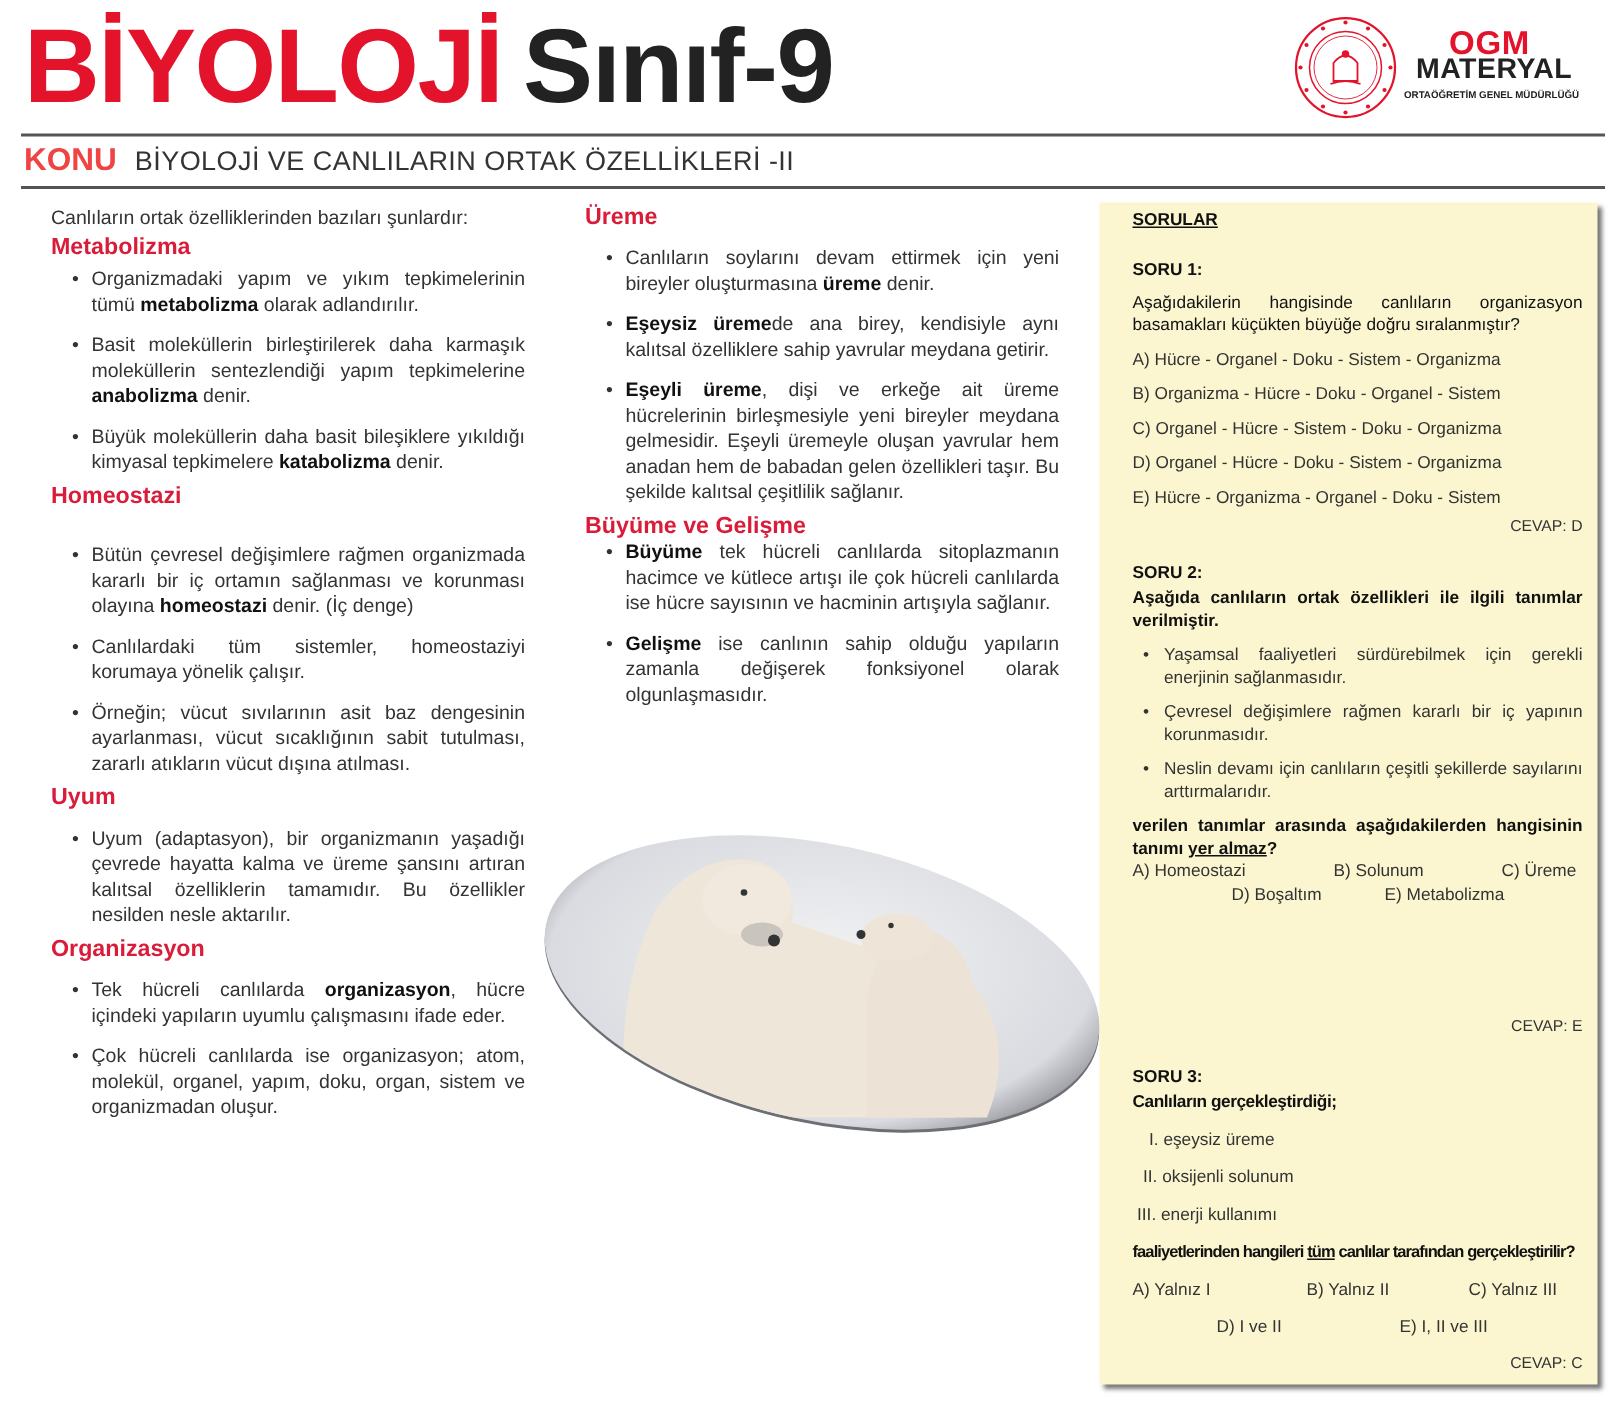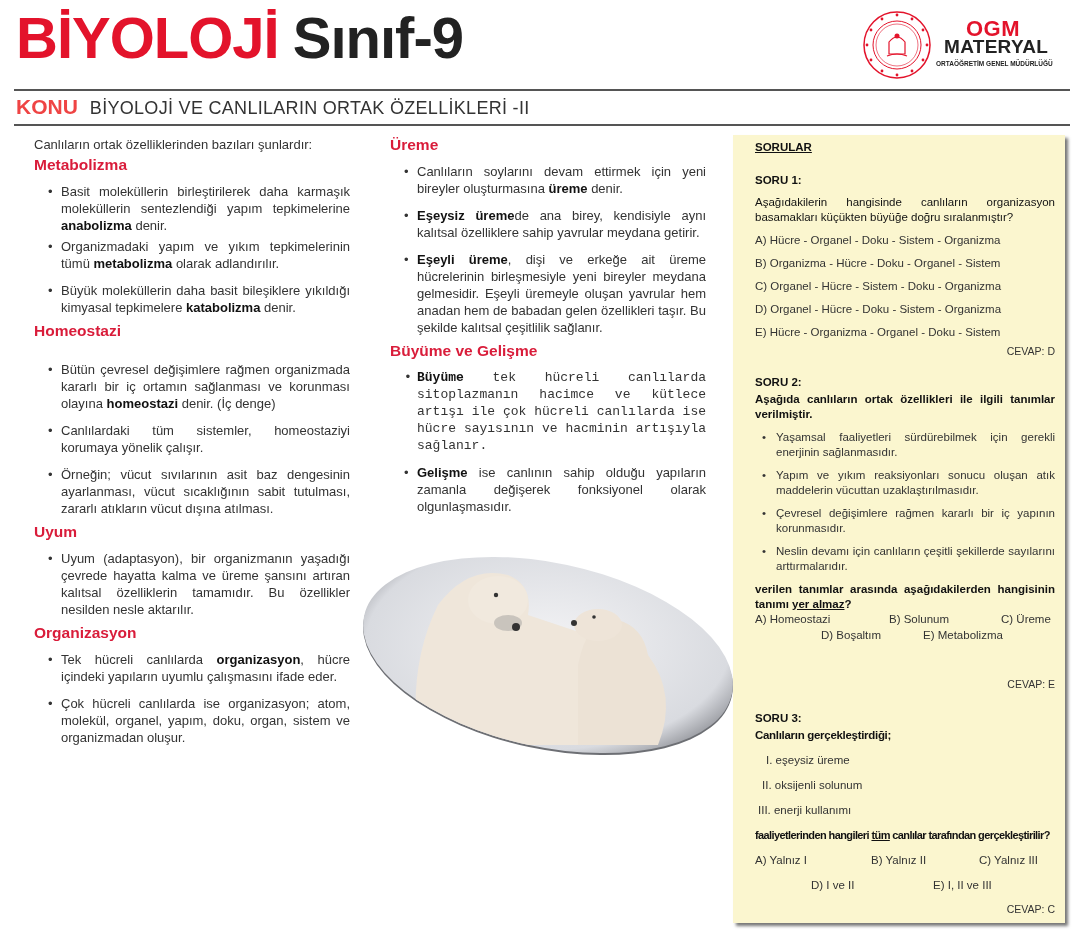--- a/index.html
+++ b/index.html
@@ -1,17 +1,17 @@
 <!DOCTYPE html>
 <html><head>
 <meta charset="utf-8">
 <style>
   html,body{margin:0;padding:0;background:#fff;}
   body{width:1080px;height:936px;position:relative;overflow:hidden;font-family:"Liberation Sans",sans-serif;color:#222;}
-  .title{position:absolute;left:16px;top:4px;font-family:"Liberation Sans",sans-serif;font-weight:bold;font-size:58px;letter-spacing:-1px;white-space:nowrap;}
+  .title{position:absolute;left:16px;top:4px;font-family:"Liberation Sans",sans-serif;font-weight:bold;font-size:70px;letter-spacing:-1px;white-space:nowrap;}
   .title .t1{color:#e3132b;}
   .title .t2{color:#222;margin-left:14px;}
   .logo{position:absolute;left:862px;top:10px;width:210px;height:75px;}
   .seal{position:absolute;left:0;top:0;width:70px;height:70px;}
   .ogm{position:absolute;left:104px;top:6px;color:#e3132b;font-weight:bold;font-size:22px;letter-spacing:0.5px;}
   .mat{position:absolute;left:82px;top:26px;color:#222;font-weight:bold;font-size:19px;letter-spacing:0.3px;}
   .og{position:absolute;left:74px;top:50px;font-size:6.5px;font-weight:bold;color:#222;white-space:nowrap;}
   .rule{position:absolute;left:14px;width:1056px;height:2px;background:#555;}
   .konu{position:absolute;left:16px;top:95px;font-size:20px;white-space:nowrap;}
   .konu b{font-weight:bold;color:#ef4444;font-size:21px;}
@@ -72,22 +72,22 @@
 <div class="konu">
   <b>KONU</b><span>BİYOLOJİ VE CANLILARIN ORTAK ÖZELLİKLERİ -II</span>
 </div>
 <div class="rule" style="top:124px;"></div>
 
 <div class="col" style="left:34px;top:136px;width:316px;">
   <p class="intro">Canlıların ortak özelliklerinden bazıları şunlardır:</p>
 
   <h3 style="margin-top:3px;">Metabolizma</h3>
   <ul>
+    <li style="margin-top:4px;"><span>Organizmadaki yapım ve yıkım tepkimelerinin tümü </span><b>metabolizma</b><span> olarak adlandırılır.</span></li>
     <li style="margin-top:10px;"><span>Basit moleküllerin birleştirilerek daha karmaşık moleküllerin sentezlendiği yapım tepkimelerine </span><b>anabolizma</b><span> denir.</span></li>
-    <li style="margin-top:4px;"><span>Organizmadaki yapım ve yıkım tepkimelerinin tümü </span><b>metabolizma</b><span> olarak adlandırılır.</span></li>
     <li style="margin-top:10px;"><span>Büyük moleküllerin daha basit bileşiklere yıkıldığı kimyasal tepkimelere </span><b>katabolizma</b><span> denir.</span></li>
   </ul>
 
   <h3 style="margin-top:6px;">Homeostazi</h3>
   <ul>
     <li style="margin-top:22px;"><span>Bütün çevresel değişimlere rağmen organizmada kararlı bir iç ortamın sağlanması ve korunması olayına </span><b>homeostazi</b><span> denir. (İç denge)</span></li>
     <li style="margin-top:10px;">Canlılardaki tüm sistemler, homeostaziyi korumaya yönelik çalışır.</li>
     <li style="margin-top:10px;">Örneğin; vücut sıvılarının asit baz dengesinin ayarlanması, vücut sıcaklığının sabit tutulması, zararlı atıkların vücut dışına atılması.</li>
   </ul>
 
@@ -105,21 +105,21 @@
 
 <div class="col" style="left:390px;top:136px;width:316px;">
   <h3>Üreme</h3>
   <ul>
     <li style="margin-top:10px;"><span>Canlıların soylarını devam ettirmek için yeni bireyler oluşturmasına </span><b>üreme</b><span> denir.</span></li>
     <li style="margin-top:10px;"><b>Eşeysiz üreme</b><span>de ana birey, kendisiyle aynı kalıtsal özelliklere sahip yavrular meydana getirir.</span></li>
     <li style="margin-top:10px;"><b>Eşeyli üreme</b><span>, dişi ve erkeğe ait üreme hücrelerinin birleşmesiyle yeni bireyler meydana gelmesidir. Eşeyli üremeyle oluşan yavrular hem anadan hem de babadan gelen özellikleri taşır. Bu şekilde kalıtsal çeşitlilik sağlanır.</span></li>
   </ul>
   <h3 style="margin-top:6px;">Büyüme ve Gelişme</h3>
   <ul>
-    <li style="margin-top:10px;font-family:Liberation Mono, monospace;"><b>Büyüme</b><span> tek hücreli canlılarda sitoplazmanın hacimce ve kütlece artışı ile çok hücreli canlılarda ise hücre sayısının ve hacminin artışıyla sağlanır.</span></li>
+    <li style=""><b>Büyüme</b><span> tek hücreli canlılarda sitoplazmanın hacimce ve kütlece artışı ile çok hücreli canlılarda ise hücre sayısının ve hacminin artışıyla sağlanır.</span></li>
     <li style="margin-top:10px;"><b>Gelişme</b><span> ise canlının sahip olduğu yapıların zamanla değişerek fonksiyonel olarak olgunlaşmasıdır.</span></li>
   </ul>
 </div>
 
 <svg class="bear" viewBox="0 0 380 220">
   <defs>
     <radialGradient id="bg" cx="50%" cy="45%" r="60%">
       <stop offset="0%" stop-color="#f3f3f5"></stop>
       <stop offset="80%" stop-color="#d9dbe0"></stop>
       <stop offset="100%" stop-color="#8a8c92"></stop>
@@ -155,21 +155,20 @@
     <div style="margin-top:8px;">D) Organel - Hücre - Doku - Sistem - Organizma</div>
     <div style="margin-top:8px;">E) Hücre - Organizma - Organel - Doku - Sistem</div>
   </div>
   <div class="ans" style="top:209px;">CEVAP:  D</div>
 
   <div class="in" style="top:240px;">
     <b>SORU 2:</b>
     <div style="margin-top:2px;text-align:justify;font-weight:bold;color:#111;">Aşağıda canlıların ortak özellikleri ile ilgili tanımlar verilmiştir.</div>
     <ul style="margin-top:8px;">
       <li>Yaşamsal faaliyetleri sürdürebilmek için gerekli enerjinin sağlanmasıdır.</li>
-      <li>Yapım ve yıkım reaksiyonları sonucu oluşan atık maddelerin vücuttan uzaklaştırılmasıdır.</li>
       <li>Çevresel değişimlere rağmen kararlı bir iç yapının korunmasıdır.</li>
       <li>Neslin devamı için canlıların çeşitli şekillerde sayılarını arttırmalarıdır.</li>
     </ul>
     <div style="margin-top:6px;text-align:justify;font-weight:bold;color:#111;"><span>verilen tanımlar arasında aşağıdakilerden hangisinin tanımı </span><span class="u">yer almaz</span><span>?</span></div>
     <div style="margin-top:0;position:relative;height:34px;">
       <span style="position:absolute;left:0;top:0;">A) Homeostazi</span>
       <span style="position:absolute;left:134px;top:0;">B) Solunum</span>
       <span style="position:absolute;left:246px;top:0;">C) Üreme</span>
       <span style="position:absolute;left:66px;top:16px;">D) Boşaltım</span>
       <span style="position:absolute;left:168px;top:16px;">E) Metabolizma</span>

